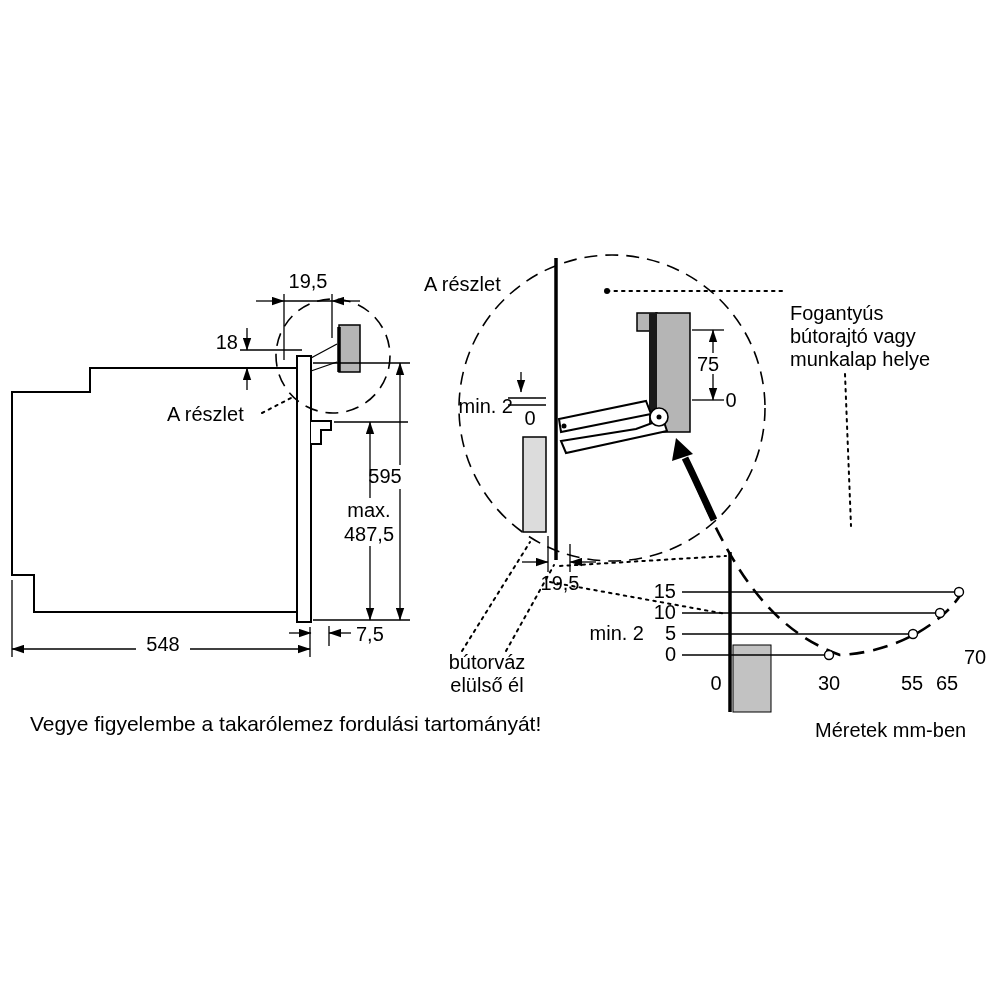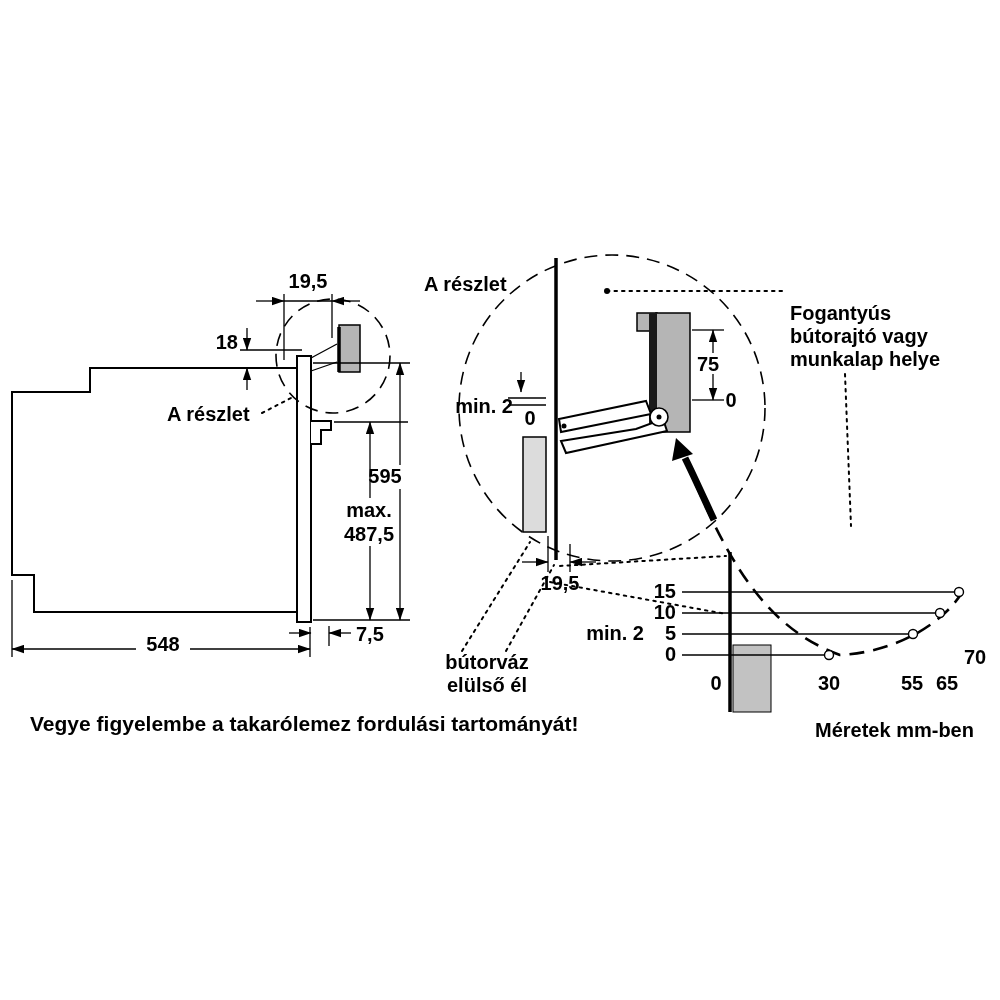--- a/index.html
+++ b/index.html
@@ -1,16 +1,16 @@
 <!DOCTYPE html>
 <html><head>
 <meta charset="utf-8">
 <style>
   html,body{margin:0;padding:0;background:#fff;}
-  .stage{position:relative;width:1000px;height:1000px;background:#fff;overflow:hidden;font-weight:bold;}
+  .stage{position:relative;width:1000px;height:1000px;background:#fff;overflow:hidden;}
   svg{display:block;}
   svg text{font-family:"Liberation Sans","DejaVu Sans",sans-serif;font-size:20px;fill:#000;}
   svg text.note{font-size:21px;}
   .outline{fill:#fff;stroke:#000;stroke-width:2;}
   .thin{stroke:#000;stroke-width:1.3;fill:none;}
   .thick{stroke:#000;stroke-width:3.5;fill:none;}
   .dotted{stroke:#000;stroke-width:2;stroke-dasharray:2.5 5;stroke-linecap:round;fill:none;}
   .dashed{stroke:#000;stroke-width:1.6;stroke-dasharray:13 8;fill:none;}
   .swing{stroke:#000;stroke-width:2.6;stroke-dasharray:15 9;fill:none;}
   .whitebg{fill:#fff;stroke:none;}

